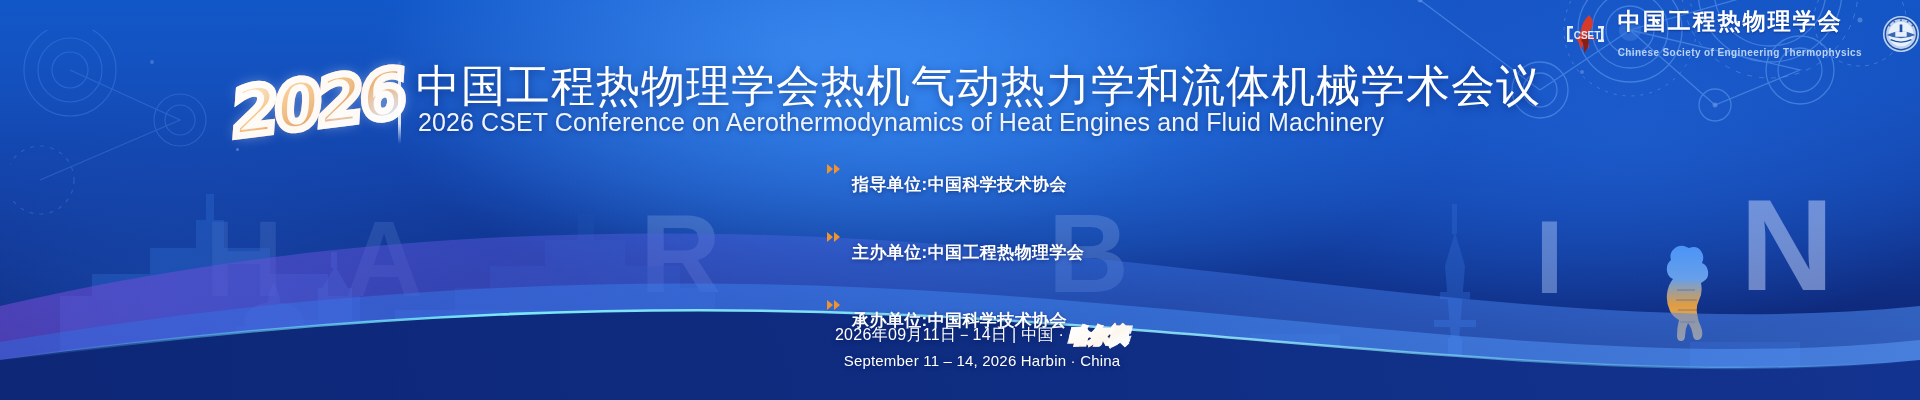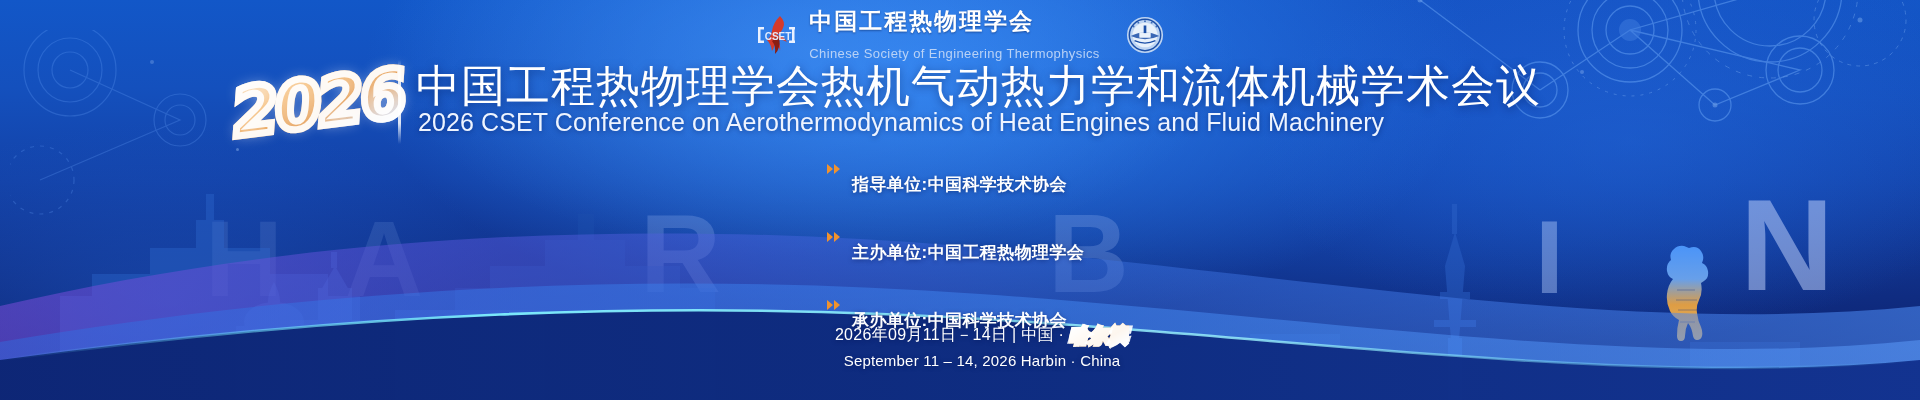--- a/index.html
+++ b/index.html
@@ -55,26 +55,26 @@
     transform:rotate(-7deg);
     background:linear-gradient(160deg,#ffffff 6%,#f3b060 38%,#e08a33 56%,#cfd9ef 78%,#ffffff 96%);
     -webkit-background-clip:text;background-clip:text;color:transparent;
     -webkit-text-stroke:7px rgba(255,255,255,.93);
     paint-order:stroke fill;
     text-shadow:0 0 14px rgba(255,255,255,.55);
   }
 
   
   .logos{position:absolute;left:0;top:9px;width:1920px;
-    display:flex;justify-content:center;align-items:center;gap:26px;}
+    display:flex;justify-content:flex-end;align-items:center;gap:20px;}
   .logo-blk{display:flex;align-items:center;gap:9px;}
   .cset-mark{position:relative;width:44px;height:40px;}
   .cset-cn{font-size:23px;font-weight:700;color:#ffffff;letter-spacing:2px;line-height:1.05;
     text-shadow:0 1px 2px rgba(0,20,70,.45);}
-  .cset-en{font-size:13px;color:#b9d2f6;letter-spacing:.4px;line-height:1.1;margin-top:14px;}
+  .cset-en{font-size:10px;color:#b9d2f6;letter-spacing:.4px;line-height:1.1;margin-top:14px;font-weight:bold;}
   .heu-mark{width:38px;height:38px;}
   .heu-cn{font-family:"DejaVu Serif",serif;font-style:italic;font-weight:700;
     font-size:27px;color:#ffffff;letter-spacing:4px;
     text-shadow:0 1px 3px rgba(0,25,80,.5);}
   .divider-v{position:absolute;left:398px;top:60px;width:3px;height:84px;
     background:linear-gradient(180deg,rgba(255,255,255,0) 0%,rgba(255,255,255,.85) 25%,rgba(255,255,255,.85) 75%,rgba(255,255,255,0) 100%);}
 
   
   .title-cn{position:absolute;left:416px;top:57px;width:1100px;
     font-size:44px;font-weight:400;color:#ffffff;letter-spacing:1px;white-space:nowrap;

